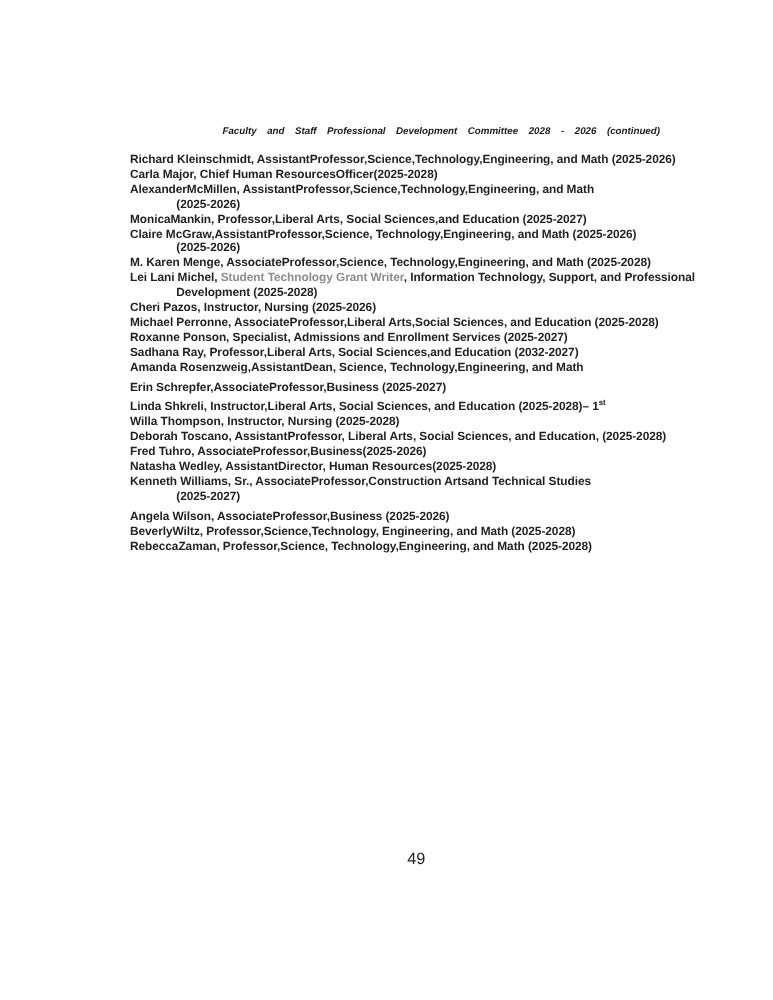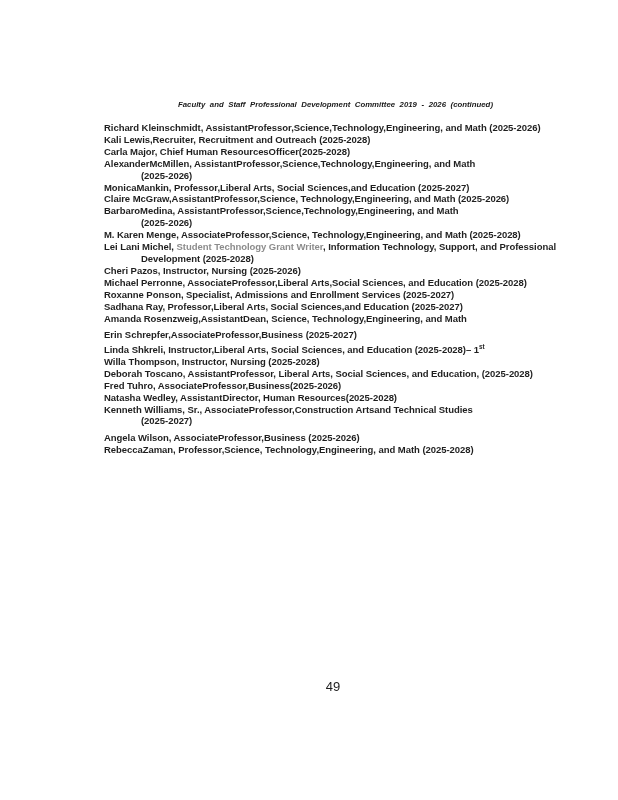--- a/index.html
+++ b/index.html
@@ -9,21 +9,21 @@
     background: #ffffff;
     position: relative;
     font-family: "Liberation Sans", sans-serif;
     color: #1f1f1f;
     overflow: hidden;
   }
   .page-header {
     position: absolute;
     top: 100px;
     left: 178px;
-    width: 315px;
+    width: 350px;
     display: flex;
     justify-content: space-between;
     font-style: italic;
     font-weight: bold;
     font-size: 7.8px;
     line-height: 9px;
     color: #1a1a1a;
     white-space: nowrap;
   }
   .member-list {
@@ -58,45 +58,45 @@
 </head>
 <body style="color: rgb(31, 31, 31); background: rgb(255, 255, 255);">
 
 <div class="page-header">
   <span>Faculty</span>
   <span>and</span>
   <span>Staff</span>
   <span>Professional</span>
   <span>Development</span>
   <span>Committee</span>
-  <span>2019</span>
+  <span>2028</span>
   <span>-</span>
   <span>2026</span>
   <span>(continued)</span>
 </div>
 
 <ul class="member-list">
   <li class="row"><span>Richard Kleinschmidt, AssistantProfessor,Science,Technology,Engineering,  and Math (2025-2026)</span></li>
-  <li class="row"><span>Kali Lewis,Recruiter, Recruitment and Outreach (2025-2028)</span></li>
   <li class="row"><span>Carla Major, Chief Human ResourcesOfficer(2025-2028)</span></li>
   <li class="row"><span>AlexanderMcMillen,  AssistantProfessor,Science,Technology,Engineering,  and Math</span><div class="cont">(2025-2026)</div></li>
   <li class="row"><span>MonicaMankin,  Professor,Liberal Arts, Social Sciences,and Education (2025-2027)</span></li>
   <li class="row"><span>Claire McGraw,AssistantProfessor,Science, Technology,Engineering, and Math (2025-2026)</span></li>
-  <li class="row"><span>BarbaroMedina,  AssistantProfessor,Science,Technology,Engineering,  and Math</span><div class="cont">(2025-2026)</div></li>
+  <li class="row"><div class="cont">(2025-2026)</div></li>
   <li class="row"><span>M. Karen Menge, AssociateProfessor,Science, Technology,Engineering, and Math (2025-2028)</span></li>
   <li class="row"><span>Lei Lani Michel, </span><span class="gray" style="color: rgb(140, 140, 140);">Student Technology Grant Writer</span><span>, Information Technology, Support, and Professional</span><div class="cont">Development (2025-2028)</div></li>
   <li class="row"><span>Cheri Pazos, Instructor, Nursing (2025-2026)</span></li>
   <li class="row"><span>Michael Perronne, AssociateProfessor,Liberal Arts,Social Sciences, and Education (2025-2028)</span></li>
   <li class="row"><span>Roxanne Ponson, Specialist, Admissions and Enrollment Services (2025-2027)</span></li>
-  <li class="row"><span>Sadhana Ray, Professor,Liberal Arts, Social Sciences,and Education (2025-2027)</span></li>
+  <li class="row"><span>Sadhana Ray, Professor,Liberal Arts, Social Sciences,and Education (2032-2027)</span></li>
   <li class="row"><span>Amanda Rosenzweig,AssistantDean, Science, Technology,Engineering, and Math</span></li>
   <li class="row gap"><span>Erin Schrepfer,AssociateProfessor,Business (2025-2027)</span></li>
   <li class="row"><span>Linda Shkreli,  Instructor,Liberal Arts, Social Sciences, and Education (2025-2028)–  1</span><sup>st</sup></li>
   <li class="row"><span>Willa Thompson, Instructor, Nursing (2025-2028)</span></li>
   <li class="row"><span>Deborah Toscano, AssistantProfessor, Liberal Arts, Social Sciences, and Education, (2025-2028)</span></li>
   <li class="row"><span>Fred Tuhro, AssociateProfessor,Business(2025-2026)</span></li>
   <li class="row"><span>Natasha Wedley, AssistantDirector, Human Resources(2025-2028)</span></li>
   <li class="row"><span>Kenneth Williams, Sr., AssociateProfessor,Construction Artsand Technical Studies</span><div class="cont">(2025-2027)</div></li>
   <li class="row gap"><span>Angela Wilson, AssociateProfessor,Business (2025-2026)</span></li>
+  <li class="row"><span>BeverlyWiltz, Professor,Science,Technology, Engineering, and Math (2025-2028)</span></li>
   <li class="row"><span>RebeccaZaman, Professor,Science, Technology,Engineering, and Math (2025-2028)</span></li>
 </ul>
 
 <div class="page-number">49</div>
 
 </body></html>

